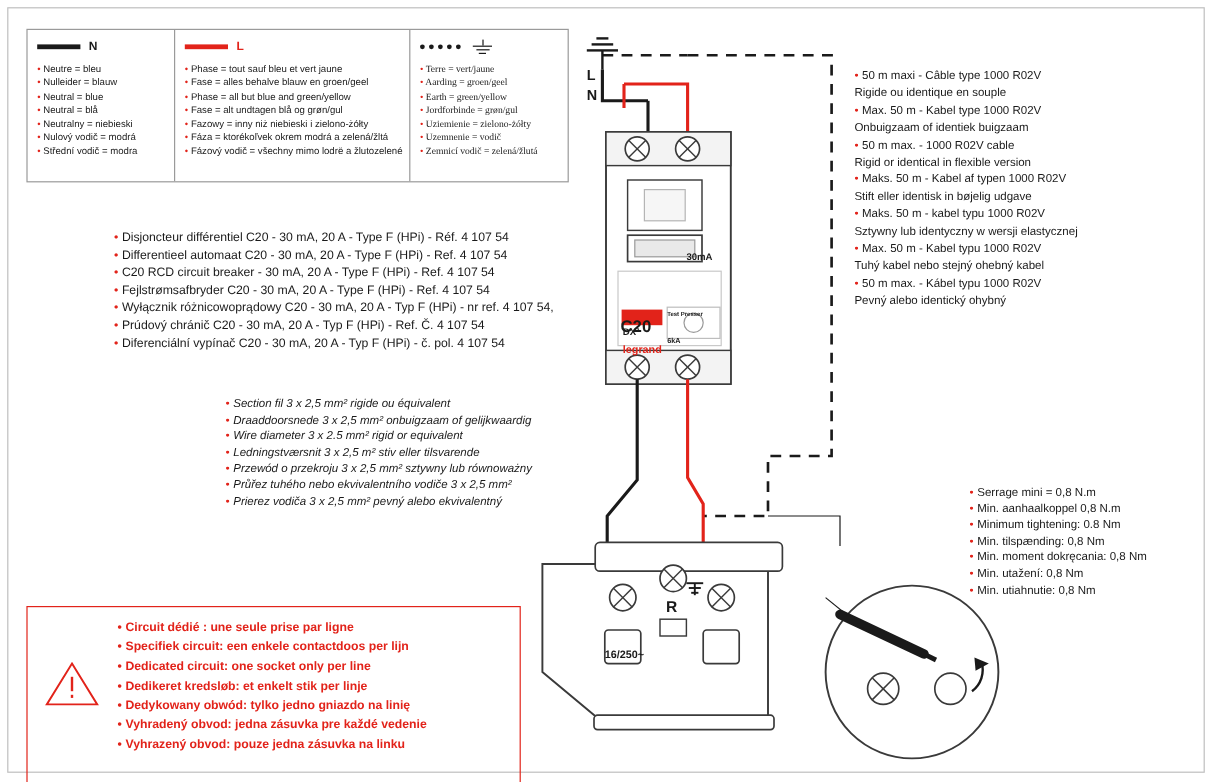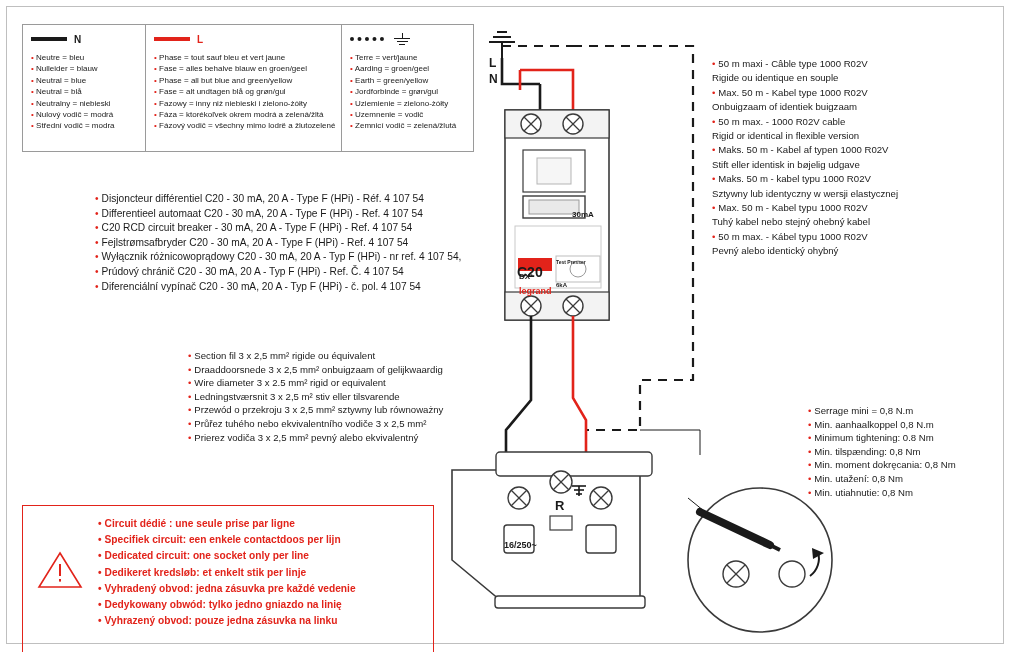--- a/index.html
+++ b/index.html
@@ -5,21 +5,21 @@
   html,body{margin:0;padding:0;background:#ffffff;}
   body{font-family:"Liberation Sans", sans-serif;}
   #page{position:relative;width:1012px;height:652px;background:#fff;overflow:hidden;}
   #frame{position:absolute;left:6px;top:6px;width:998px;height:638px;border:1px solid #bfbfbf;box-sizing:border-box;}
 
   
   #legend{position:absolute;left:22px;top:24px;width:452px;height:128px;border:1px solid #9a9a9a;box-sizing:border-box;display:flex;}
   .legend-col{box-sizing:border-box;padding:7px 6px 4px 8px;}
   .legend-col.c1{width:124px;border-right:1px solid #9a9a9a;}
   .legend-col.c2{width:196px;border-right:1px solid #9a9a9a;}
-  .legend-col.c3{width:132px;}
+  .legend-col.c3{width:132px;font-family:Liberation Serif, serif;}
   .legend-head{display:flex;align-items:center;height:14px;margin-bottom:6px;}
   .lineswatch{display:inline-block;width:36px;height:4px;margin-right:7px;}
   .lineswatch.black{background:#1a1a1a;}
   .lineswatch.red{background:#e2231a;}
   .lineswatch.dash{height:0;border-top:4px dotted #1a1a1a;width:34px;}
   .lh-label{font-size:10px;font-weight:bold;color:#1a1a1a;}
   .lh-label.red{color:#e2231a;}
   .earth-ico{position:relative;width:18px;height:12px;margin-left:2px;}
   .earth-ico i{position:absolute;left:50%;top:0;width:1px;height:5px;background:#1a1a1a;}
   .earth-ico b{position:absolute;display:block;height:1px;background:#1a1a1a;}
@@ -29,21 +29,21 @@
   .legend-line{font-size:8px;line-height:11.4px;color:#1a1a1a;white-space:nowrap;}
   .legend-line .bullet{color:#e2231a;font-size:8px;}
 
   
   .bl{position:absolute;}
   .bl .row{font-size:10.2px;line-height:14.6px;color:#1a1a1a;white-space:nowrap;}
   .bl .row .bullet{color:#e2231a;margin-right:3px;}
   .bl.small .row{font-size:9.6px;line-height:13.6px;}
   .bl.tight .row{font-size:9.6px;line-height:14.4px;}
   #list-breaker{left:95px;top:192px;}
-  #list-section{left:188px;top:349px;}
+  #list-section{left:188px;top:330px;font-style:italic;}
   #list-cable{left:712px;top:57px;width:280px;}
   #list-cable .row{white-space:normal;}
   #list-torque{left:808px;top:404px;}
 
   
   #warn{position:absolute;left:22px;top:505px;width:412px;height:148px;border:1.5px solid #e2231a;box-sizing:border-box;}
   #warn .tri{position:absolute;left:14px;top:44px;width:0;height:0;border-left:17px solid transparent;border-right:17px solid transparent;border-bottom:30px solid transparent;}
   #warn .tri svg{position:absolute;left:-17px;top:0;}
   #warn .wlist{position:absolute;left:75px;top:10px;}
   #warn .wrow{font-size:10.2px;line-height:16.2px;color:#e2231a;font-weight:bold;white-space:nowrap;}
@@ -161,22 +161,22 @@
         <polygon points="23,3 44,37 2,37" fill="none" stroke="#e2231a" stroke-width="1.6"></polygon>
         <rect x="22" y="14" width="2" height="12" fill="#e2231a"></rect>
         <rect x="22" y="29" width="2" height="2.6" fill="#e2231a"></rect>
       </svg>
     </div>
     <div class="wlist">
       <div class="wrow"><span class="bullet">•</span><span>Circuit dédié : une seule prise par ligne</span></div>
       <div class="wrow"><span class="bullet">•</span><span>Specifiek circuit: een enkele contactdoos per lijn</span></div>
       <div class="wrow"><span class="bullet">•</span><span>Dedicated circuit: one socket only per line</span></div>
       <div class="wrow"><span class="bullet">•</span><span>Dedikeret kredsløb: et enkelt stik per linje</span></div>
+      <div class="wrow"><span class="bullet">•</span><span>Dedykowany obwód: tylko jedno gniazdo na linię</span></div>
       <div class="wrow"><span class="bullet">•</span><span>Vyhradený obvod: jedna zásuvka pre každé vedenie</span></div>
-      <div class="wrow"><span class="bullet">•</span><span>Dedykowany obwód: tylko jedno gniazdo na linię</span></div>
       <div class="wrow"><span class="bullet">•</span><span>Vyhrazený obvod: pouze jedna zásuvka na linku</span></div>
     </div>
   </div>
 
   <svg id="draw" viewBox="0 0 1012 652">
 
     <g>
       <line x1="502" y1="42" x2="502" y2="58" stroke="#1a1a1a" stroke-width="2"></line>
       <line x1="489" y1="42" x2="515" y2="42" stroke="#1a1a1a" stroke-width="2"></line>
       <line x1="493" y1="37" x2="511" y2="37" stroke="#1a1a1a" stroke-width="2"></line>

